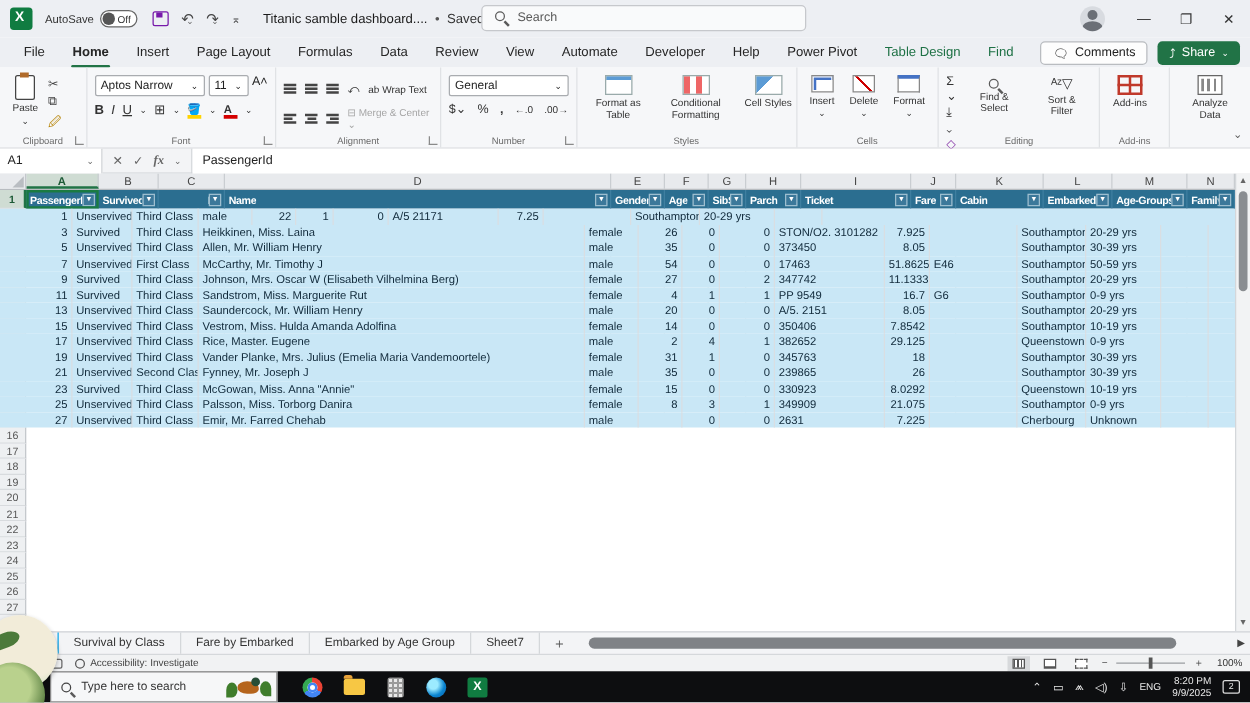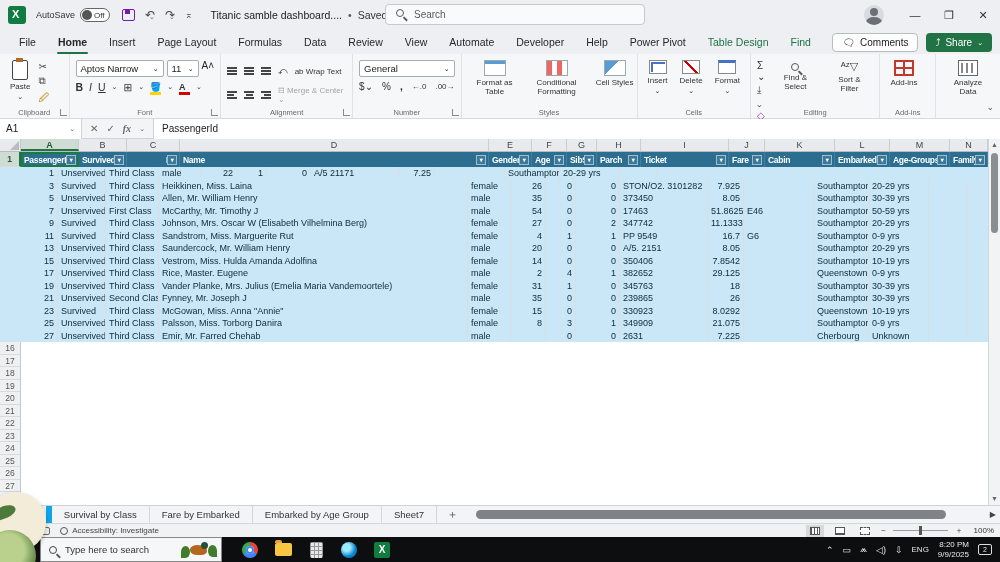--- a/index.html
+++ b/index.html
@@ -113,21 +113,21 @@
   .dcell.num { text-align:right; }
   .vscroll { position:absolute; right:0; top:0; width:12px; height:366px; background:#f2f3f4; border-left:1px solid #d4d7da; font-size:7px; color:#666; text-align:center; }
   .vthumb { position:absolute; left:2px; right:2px; top:14px; height:80px; background:#8a8d91; border-radius:4px; }
   .varrow { height:12px; line-height:12px; }
   .varrow.dn { position:absolute; bottom:0; left:0; right:0; }
 
   
   .sheetbar { top:505px; height:18px; background:#f3f4f6; border-top:1px solid #cfd2d6; display:flex; align-items:center; font-size:9.5px; color:#333; }
   .navarr { padding:0 5px; color:#666; }
   .stab { padding:0 12px; height:18px; line-height:18px; border-right:1px solid #d4d7da; white-space:nowrap; }
-  .stab:first-of-type { border-left:6px solid #0ea5e9; }
+  .stab:first-of-type { border-left:1px solid #0ea5e9; }
   .addsheet { padding:0 10px; font-size:11px; color:#555; }
   .hscroll { flex:1; height:18px; position:relative; }
   .hthumb { position:absolute; left:8px; top:4px; height:9px; width:470px; background:#7f8286; border-radius:5px; }
   .harrow { position:absolute; right:4px; top:4px; font-size:8px; color:#444; }
 
   
   .statusbar { top:523px; height:14px; background:#f1f2f3; border-top:1px solid #d5d8db; display:flex; align-items:center; font-size:8px; color:#444; }
   .statusbar .left { display:flex; align-items:center; gap:10px; padding-left:8px; }
   .macroicon { width:9px; height:8px; border:1px solid #666; border-radius:2px; }
   .accicon { width:8px; height:8px; border:1px solid #555; border-radius:50%; position:relative; }

